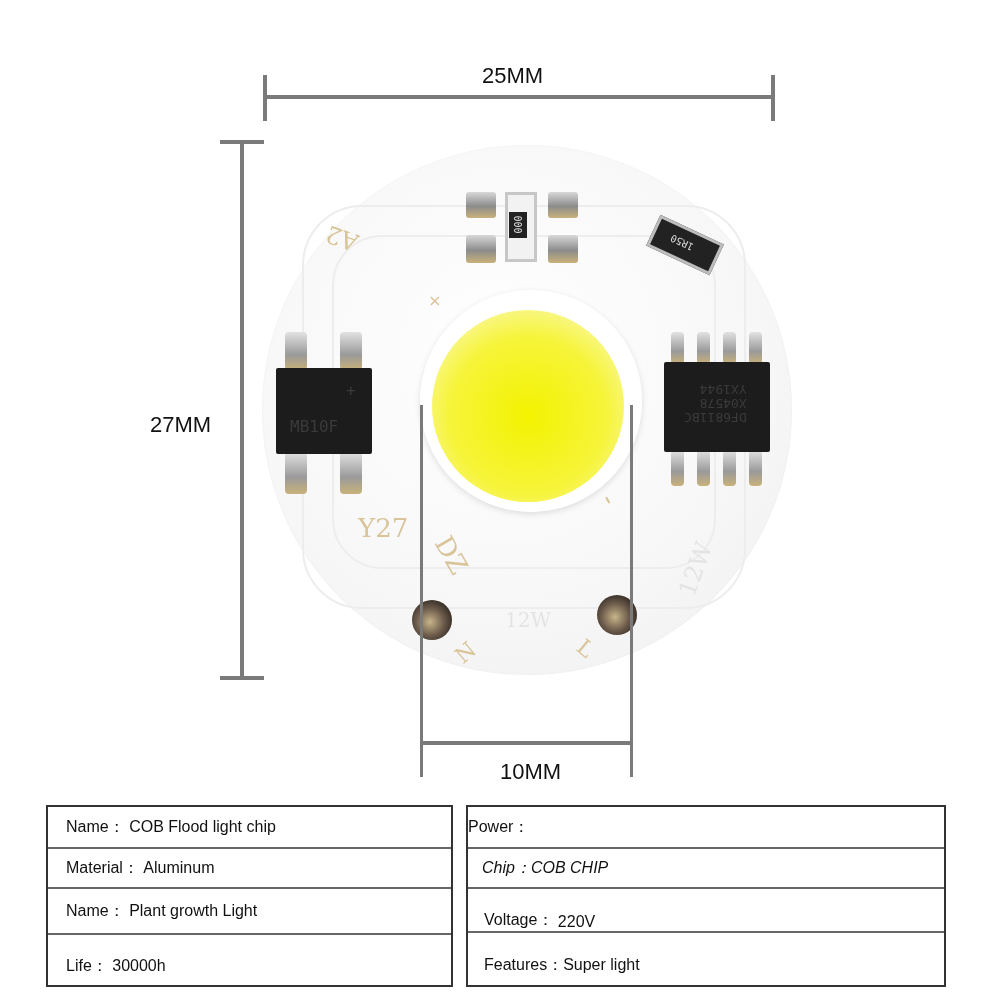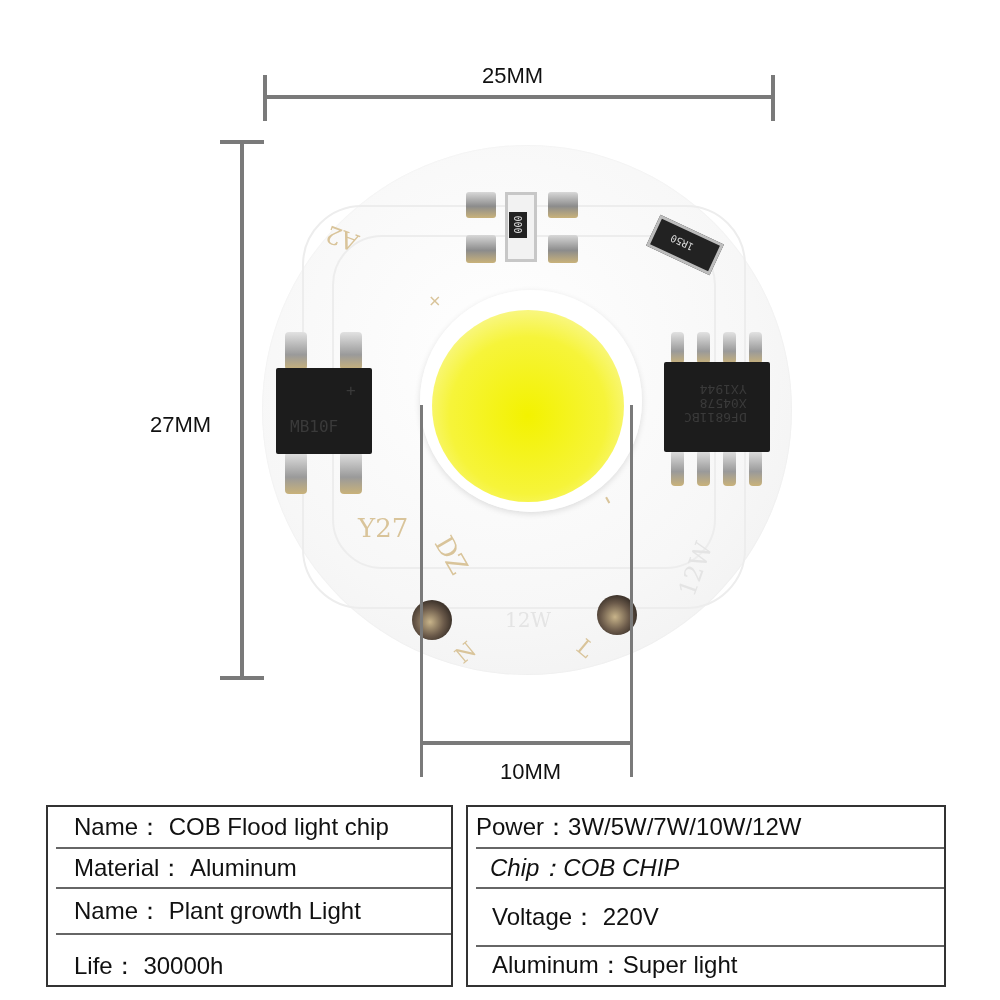--- a/index.html
+++ b/index.html
@@ -20,22 +20,22 @@
   .ic{position:absolute;background:#1c1c1c;border-radius:2px;}
   .ic-text{position:absolute;color:#3a3a3a;font-family:"DejaVu Sans Mono",monospace;font-size:13px;line-height:14px;white-space:pre;}
   .pad{position:absolute;background:linear-gradient(180deg,#d8d8d8,#8c8c8c 55%,#c9b27a);border-radius:3px;}
   .lead{position:absolute;background:linear-gradient(180deg,#e2e2e2,#9a9a9a 60%,#c9b27a);border-radius:4px;}
   .res{position:absolute;background:#222;border:3px solid #bdbdbd;}
   .res-text{position:absolute;color:#ddd;font-family:"DejaVu Sans Mono",monospace;font-size:10px;}
   .solder{position:absolute;width:40px;height:40px;border-radius:50%;
     background:radial-gradient(circle at 45% 55%,#c8b48a 0%,#6b5a4a 45%,#3e342c 70%,#a8916a 100%);}
   
   .spec-table{position:absolute;border:2px solid #333;box-sizing:border-box;}
-  .spec-row{position:absolute;left:8px;right:0;border-bottom:2px solid #666;box-sizing:border-box;
-    font-size:24px;display:flex;align-items:center;padding-left:18px;white-space:pre;}
+  .spec-row{position:absolute;left:0;right:0;border-bottom:2px solid #666;box-sizing:border-box;
+    font-size:16px;display:flex;align-items:center;padding-left:18px;white-space:pre;}
   .spec-row:last-child{border-bottom:none;}
 </style>
 </head>
 <body>
 
 <div class="dim-line" style="left:265px;top:95px;width:509px;height:4px;"></div>
 <div class="dim-line" style="left:263px;top:75px;width:4px;height:46px;"></div>
 <div class="dim-line" style="left:771px;top:75px;width:4px;height:46px;"></div>
 <div class="dim-label" style="left:482px;top:63px;">25MM</div>
 
@@ -111,24 +111,24 @@
   <div class="spec-row" style="top:82px;height:46px;">
     <span>Name： </span><span>Plant growth Light</span>
   </div>
   <div class="spec-row" style="top:128px;height:52px;padding-top:10px;">
     <span>Life： </span><span>30000h</span>
   </div>
 </div>
 
 <div class="spec-table" style="left:466px;top:805px;width:480px;height:182px;">
   <div class="spec-row" style="top:0;height:42px;padding-left:0;">
-    <span>Power：</span><span>3W/5W/7W/10W/12W</span>
+    <span>Power：</span>
   </div>
   <div class="spec-row" style="top:42px;height:40px;padding-left:14px;font-style:italic;">
     <span>Chip：</span><span>COB CHIP</span>
   </div>
-  <div class="spec-row" style="top:82px;height:58px;padding-left:16px;">
+  <div class="spec-row" style="top:82px;height:44px;padding-left:16px;align-items:flex-end;">
     <span>Voltage： </span><span>220V</span>
   </div>
   <div class="spec-row" style="top:128px;height:52px;padding-top:8px;padding-left:16px;">
-    <span>Aluminum：</span><span>Super light</span>
+    <span>Features：</span><span>Super light</span>
   </div>
 </div>
 
 </body></html>

